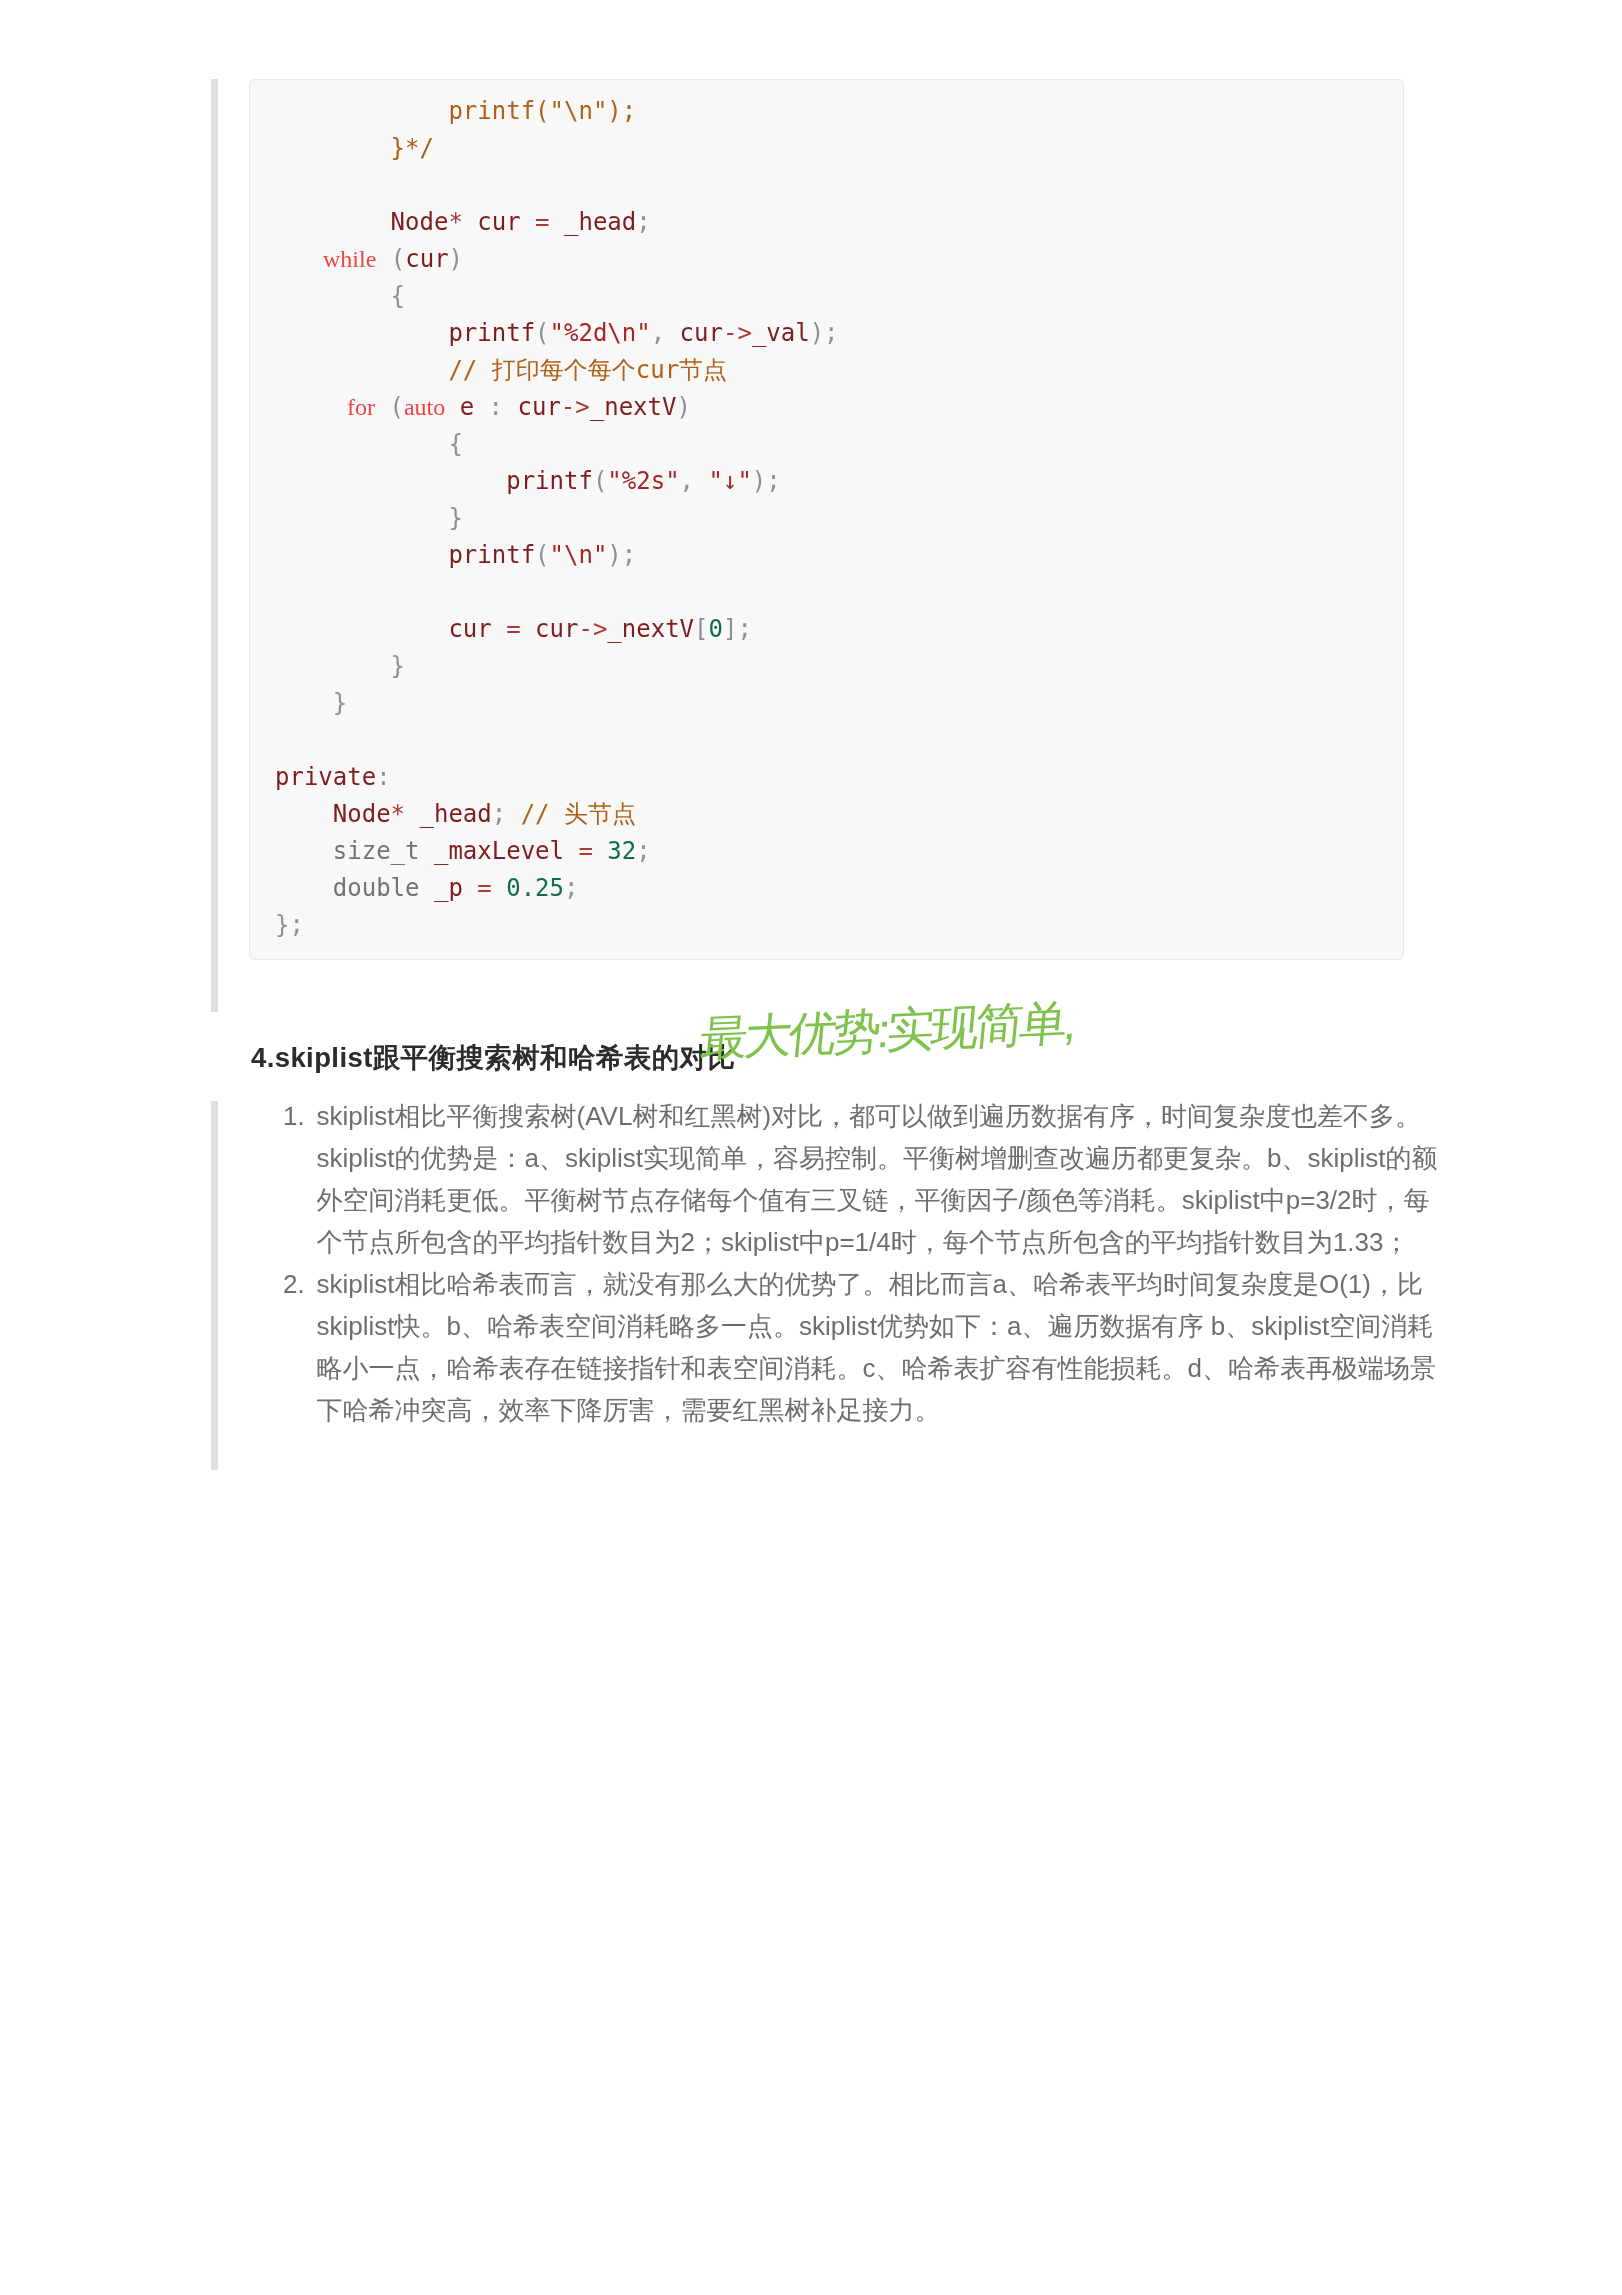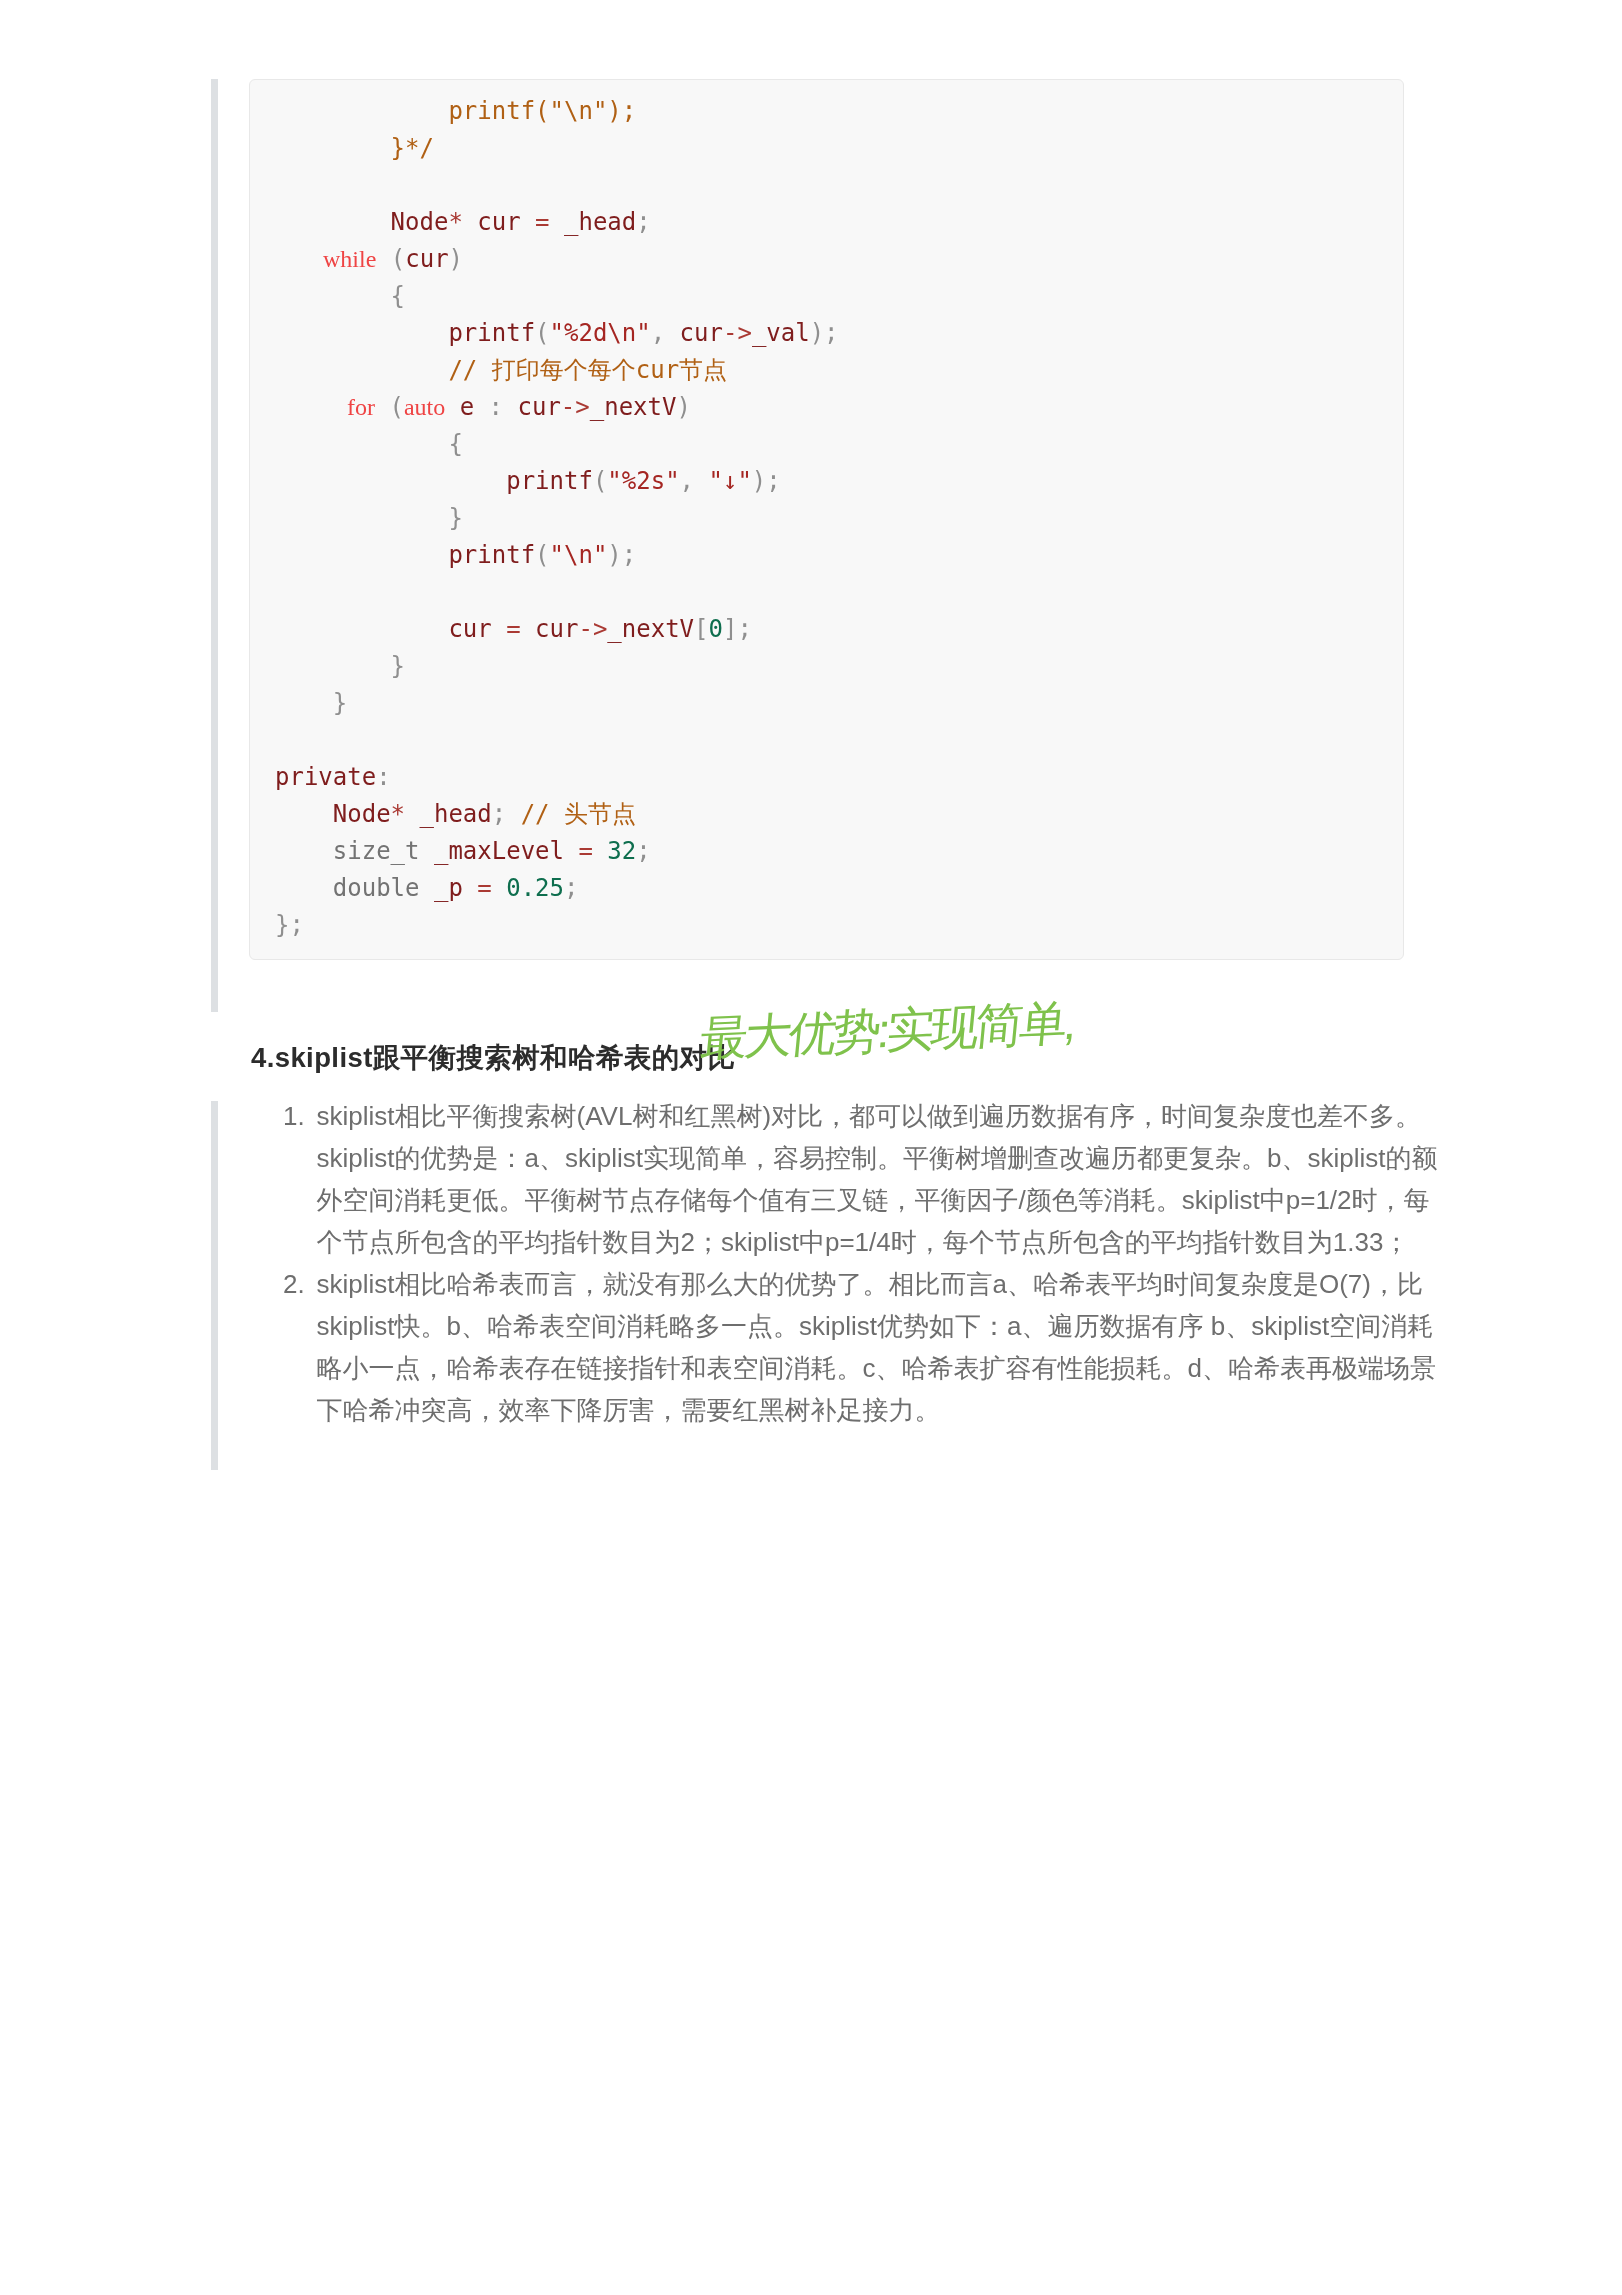--- a/index.html
+++ b/index.html
@@ -53,18 +53,18 @@
 
   <div class="code-block">
     <pre class="code"><div class="cl"><span class="cm">            printf("\n");</span></div><div class="cl"><span class="cm">        }*/</span></div><div class="cl">&nbsp;</div><div class="cl"><span class="pl">        Node</span><span class="op">*</span><span class="pl"> cur </span><span class="op">=</span><span class="pl"> _head</span><span class="pu">;</span></div><div class="cl"><span class="kw">        while</span><span class="pl"> </span><span class="pu">(</span><span class="pl">cur</span><span class="pu">)</span></div><div class="cl"><span class="pu">        {</span></div><div class="cl"><span class="pl">            printf</span><span class="pu">(</span><span class="str">"%2d\n"</span><span class="pu">, </span><span class="pl">cur</span><span class="op">-&gt;</span><span class="pl">_val</span><span class="pu">);</span></div><div class="cl"><span class="cm">            // 打印每个每个cur节点</span></div><div class="cl"><span class="kw">            for</span><span class="pl"> </span><span class="pu">(</span><span class="kw">auto</span><span class="pl"> e </span><span class="pu">:</span><span class="pl"> cur</span><span class="op">-&gt;</span><span class="pl">_nextV</span><span class="pu">)</span></div><div class="cl"><span class="pu">            {</span></div><div class="cl"><span class="pl">                printf</span><span class="pu">(</span><span class="str">"%2s"</span><span class="pu">, </span><span class="str">"↓"</span><span class="pu">);</span></div><div class="cl"><span class="pu">            }</span></div><div class="cl"><span class="pl">            printf</span><span class="pu">(</span><span class="str">"\n"</span><span class="pu">);</span></div><div class="cl">&nbsp;</div><div class="cl"><span class="pl">            cur </span><span class="op">=</span><span class="pl"> cur</span><span class="op">-&gt;</span><span class="pl">_nextV</span><span class="pu">[</span><span class="num">0</span><span class="pu">];</span></div><div class="cl"><span class="pu">        }</span></div><div class="cl"><span class="pu">    }</span></div><div class="cl">&nbsp;</div><div class="cl"><span class="pl">private</span><span class="pu">:</span></div><div class="cl"><span class="pl">    Node</span><span class="op">*</span><span class="pl"> _head</span><span class="pu">;</span><span class="pl"> </span><span class="cm">// 头节点</span></div><div class="cl"><span class="ty">    size_t</span><span class="pl"> _maxLevel </span><span class="op">=</span><span class="pl"> </span><span class="num">32</span><span class="pu">;</span></div><div class="cl"><span class="ty">    double</span><span class="pl"> _p </span><span class="op">=</span><span class="pl"> </span><span class="num">0.25</span><span class="pu">;</span></div><div class="cl"><span class="pu">};</span></div></pre>
   </div>
 
   <h4 class="heading">4.skiplist跟平衡搜索树和哈希表的对比</h4>
 
   <div class="annotation">最大优势:实现简单,</div>
 
   <ol class="list">
-      <li>skiplist相比平衡搜索树(AVL树和红黑树)对比，都可以做到遍历数据有序，时间复杂度也差不多。skiplist的优势是：a、skiplist实现简单，容易控制。平衡树增删查改遍历都更复杂。b、skiplist的额外空间消耗更低。平衡树节点存储每个值有三叉链，平衡因子/颜色等消耗。skiplist中p=1/2时，每个节点所包含的平均指针数目为2；skiplist中p=1/4时，每个节点所包含的平均指针数目为1.33；</li>
-      <li>skiplist相比哈希表而言，就没有那么大的优势了。相比而言a、哈希表平均时间复杂度是O(7)，比skiplist快。b、哈希表空间消耗略多一点。skiplist优势如下：a、遍历数据有序 b、skiplist空间消耗略小一点，哈希表存在链接指针和表空间消耗。c、哈希表扩容有性能损耗。d、哈希表再极端场景下哈希冲突高，效率下降厉害，需要红黑树补足接力。</li>
+      <li>skiplist相比平衡搜索树(AVL树和红黑树)对比，都可以做到遍历数据有序，时间复杂度也差不多。skiplist的优势是：a、skiplist实现简单，容易控制。平衡树增删查改遍历都更复杂。b、skiplist的额外空间消耗更低。平衡树节点存储每个值有三叉链，平衡因子/颜色等消耗。skiplist中p=3/2时，每个节点所包含的平均指针数目为2；skiplist中p=1/4时，每个节点所包含的平均指针数目为1.33；</li>
+      <li>skiplist相比哈希表而言，就没有那么大的优势了。相比而言a、哈希表平均时间复杂度是O(1)，比skiplist快。b、哈希表空间消耗略多一点。skiplist优势如下：a、遍历数据有序 b、skiplist空间消耗略小一点，哈希表存在链接指针和表空间消耗。c、哈希表扩容有性能损耗。d、哈希表再极端场景下哈希冲突高，效率下降厉害，需要红黑树补足接力。</li>
     </ol>
 
 </div>
 
 
 </body></html>

